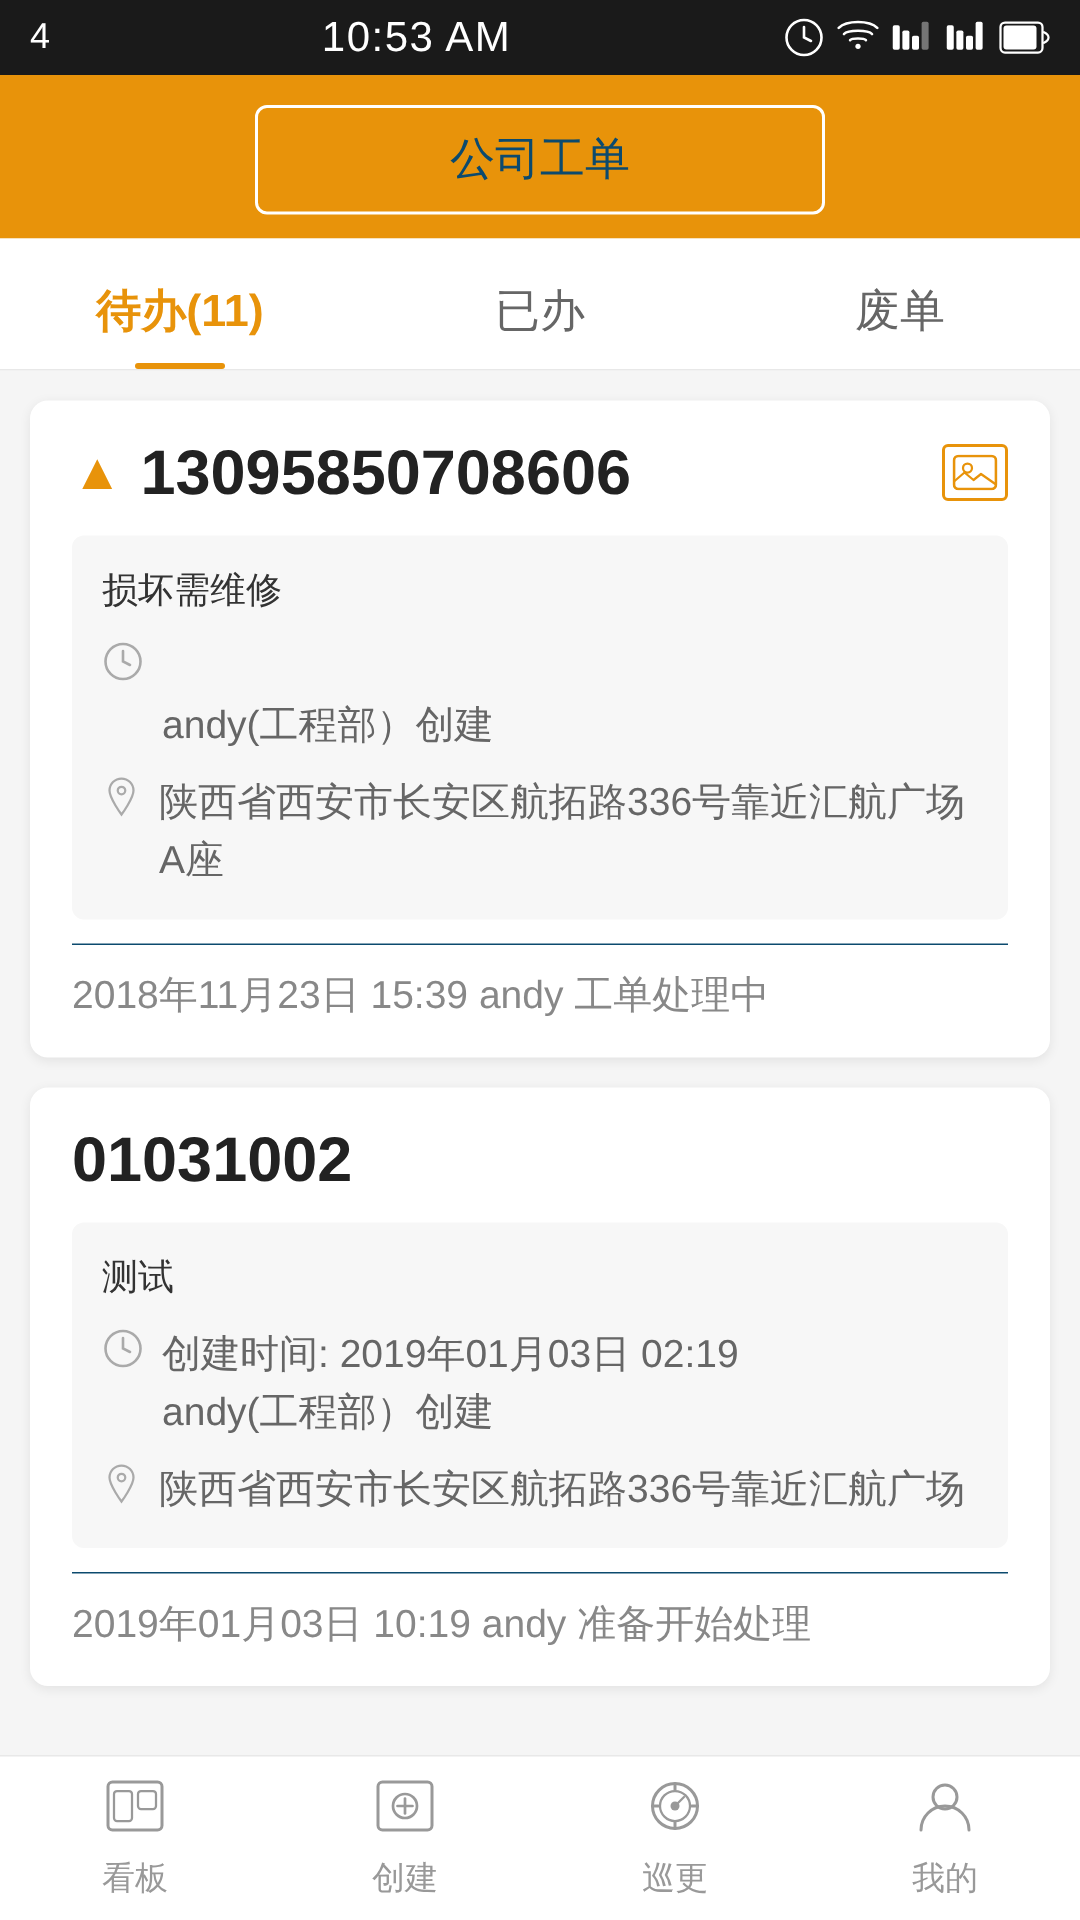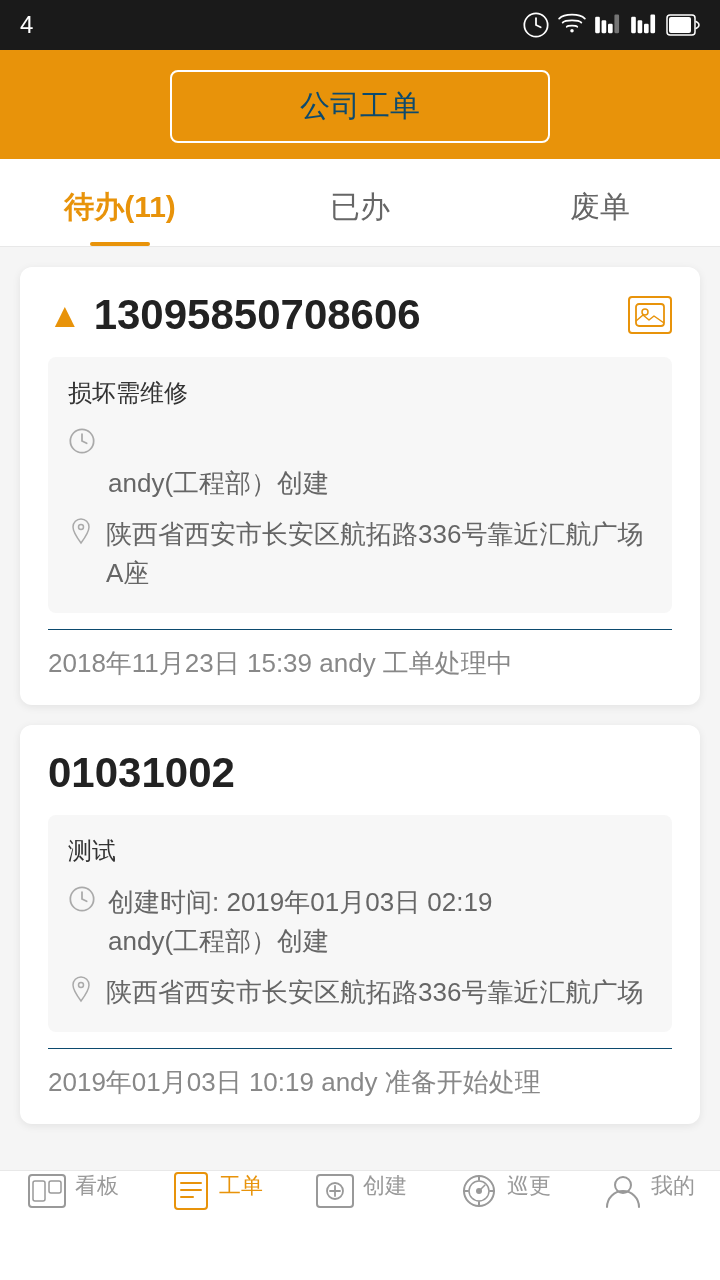--- a/index.html
+++ b/index.html
@@ -175,22 +175,22 @@
       left: 0;
       width: 720px;
       background: white;
       border-top: 1px solid #e8e8e8;
       display: flex;
       height: 110px;
     }
     .nav-item {
       flex: 1;
       display: flex;
-      flex-direction: row;
-      align-items: flex-start;
+      flex-direction: column;
+      align-items: center;
       justify-content: center;
       gap: 6px;
       cursor: pointer;
     }
     .nav-icon {
       font-size: 40px;
       color: #999;
       line-height: 1;
     }
     .nav-item.active .nav-icon { color: #E8930A; }
@@ -205,20 +205,21 @@
       align-items: center;
       justify-content: center;
       padding-bottom: 16px;
     }
   </style>
 </head>
 <body>
 
 <div class="status-bar">
   <span class="left">4</span>
+  <span class="center">10:53 AM</span>
   <span class="right">
     <svg width="28" height="28" viewBox="0 0 24 24" fill="white">
         <circle cx="12" cy="12" r="10" stroke="white" stroke-width="1.5" fill="none"></circle>
         <polyline points="12,6 12,12 16,14" stroke="white" stroke-width="1.5" fill="none" stroke-linecap="round"></polyline>
       </svg>
     <svg width="28" height="28" viewBox="0 0 24 24" fill="white">
         <path d="M1 6.5C5.5 2 18.5 2 23 6.5" stroke="white" stroke-width="1.5" fill="none" stroke-linecap="round"></path>
         <path d="M4 10c2.2-2.5 13.8-2.5 16 0" stroke="white" stroke-width="1.5" fill="none" stroke-linecap="round"></path>
         <path d="M7.5 13.5c1-1.2 8-1.2 9 0" stroke="white" stroke-width="1.5" fill="none" stroke-linecap="round"></path>
         <circle cx="12" cy="17" r="1.5" fill="white"></circle>
@@ -335,31 +336,20 @@
   <div class="nav-item">
     <span class="nav-icon">
       <svg width="44" height="40" viewBox="0 0 44 40" fill="none">
         <rect x="4" y="4" width="36" height="32" rx="3" stroke="#999" stroke-width="2"></rect>
         <rect x="8" y="10" width="12" height="20" rx="2" stroke="#999" stroke-width="1.5" fill="none"></rect>
         <rect x="24" y="10" width="12" height="12" rx="2" stroke="#999" stroke-width="1.5" fill="none"></rect>
       </svg>
     </span>
     <span class="nav-label">看板</span>
   </div>
-  <div class="nav-item active">
-    <span class="nav-icon">
-      <svg width="44" height="40" viewBox="0 0 44 40" fill="none">
-        <rect x="6" y="2" width="32" height="36" rx="3" stroke="#E8930A" stroke-width="2"></rect>
-        <line x1="12" y1="12" x2="32" y2="12" stroke="#E8930A" stroke-width="2" stroke-linecap="round"></line>
-        <line x1="12" y1="19" x2="32" y2="19" stroke="#E8930A" stroke-width="2" stroke-linecap="round"></line>
-        <line x1="12" y1="26" x2="24" y2="26" stroke="#E8930A" stroke-width="2" stroke-linecap="round"></line>
-      </svg>
-    </span>
-    <span class="nav-label">工单</span>
-  </div>
   <div class="nav-item">
     <span class="nav-icon">
       <svg width="44" height="40" viewBox="0 0 44 40" fill="none">
         <rect x="4" y="4" width="36" height="32" rx="3" stroke="#999" stroke-width="2"></rect>
         <circle cx="22" cy="20" r="8" stroke="#999" stroke-width="1.8" fill="none"></circle>
         <line x1="22" y1="15" x2="22" y2="25" stroke="#999" stroke-width="1.8" stroke-linecap="round"></line>
         <line x1="17" y1="20" x2="27" y2="20" stroke="#999" stroke-width="1.8" stroke-linecap="round"></line>
       </svg>
     </span>
     <span class="nav-label">创建</span>

